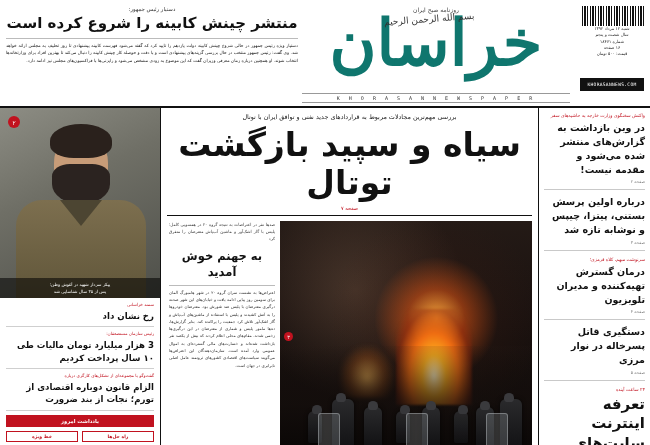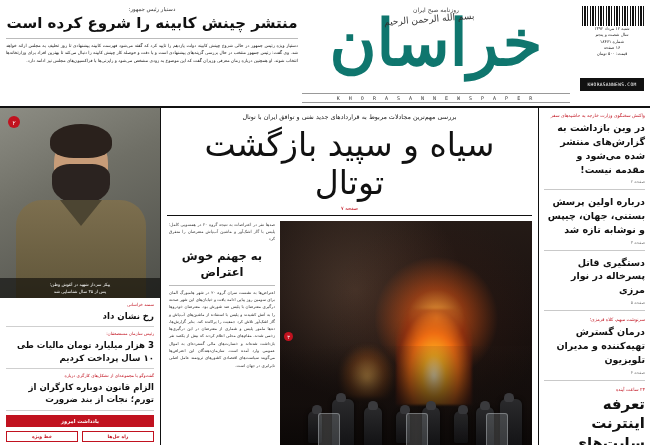--- a/index.html
+++ b/index.html
@@ -197,21 +197,21 @@
     margin-left: 40px;
   }
   .lead-kicker {
     font-size: 6.4px;
     color: #222;
     text-align: center;
     line-height: 1.6;
   }
   .lead-title {
     font-size: 33px;
-    font-weight: 400;
+    font-weight: 700;
     line-height: 1.15;
     text-align: center;
     color: #111;
     margin-top: 4px;
     letter-spacing: -0.5px;
   }
   .lead-page {
     font-size: 5px;
     color: #c1121f;
     text-align: center;
@@ -485,31 +485,31 @@
 
   <div class="body-area">
 
     <div class="col-right">
       <div class="brief">
         <div class="brief-kicker">واکنش سخنگوی وزارت خارجه به حاشیه‌های سفر</div>
         <div class="brief-title">در وین بازداشت به گزارش‌های منتشر شده می‌شود و مقدمه نیست!</div>
         <div class="page-tag">صفحه ۲</div>
       </div>
       <div class="brief">
-        <div class="brief-title">درباره اولین پرسش بستنی، جهان، چیپس و نوشابه تازه شد</div>
+        <div class="brief-title">درباره اولین پرسش بستنی، پیتزا، چیپس و نوشابه تازه شد</div>
         <div class="page-tag">صفحه ۳</div>
-      </div>
-      <div class="brief">
-        <div class="brief-title">دستگیری قاتل پسرخاله در نوار مرزی</div>
-        <div class="page-tag">صفحه ۵</div>
       </div>
       <div class="brief">
         <div class="brief-kicker">سرنوشت مبهم، کلاه قرمزی؛</div>
         <div class="brief-title">درمان گسترش تهیه‌کننده و مدیران تلویزیون</div>
         <div class="page-tag">صفحه ۴</div>
+      </div>
+      <div class="brief">
+        <div class="brief-title">دستگیری قاتل پسرخاله در نوار مرزی</div>
+        <div class="page-tag">صفحه ۵</div>
       </div>
       <div class="brief" style="border-bottom:none;">
         <div class="brief-kicker">۲۴ ساعت آینده</div>
         <div class="brief-big">تعرفه اینترنت سایت‌های داخلی نیم‌بها می‌شود</div>
 
       </div>
 
     </div>
 
     <div class="col-center">
@@ -534,21 +534,21 @@
           <div class="fig s2" style="right:210px;"></div>
           <div class="shield" style="right:24px;"></div>
           <div class="shield" style="right:104px;"></div>
           <div class="shield" style="right:192px;"></div>
           <div class="photo-badge">۳</div>
 
         </div>
 
         <div class="center-side">
           <div class="cs-kicker">صدها نفر در اعتراضات به نتیجه گروه ۲۰ در همسویی کامل؛ پلیس با گاز اشک‌آور و ماشین آب‌پاش معترضان را متفرق کرد</div>
-          <div class="cs-quote">به جهنم خوش اعتراض</div>
+          <div class="cs-quote">به جهنم خوش آمدید</div>
           <div class="cs-body">اعتراض‌ها به نشست سران گروه ۲۰ در شهر هامبورگ آلمان برای سومین روز پیاپی ادامه یافت و خیابان‌های این شهر صحنه درگیری معترضان با پلیس ضد شورش بود. معترضان خودروها را به آتش کشیدند و پلیس با استفاده از ماشین‌های آب‌پاش و گاز اشک‌آور تلاش کرد جمعیت را پراکنده کند. بنابر گزارش‌ها، ده‌ها مامور پلیس و شماری از معترضان در این درگیری‌ها زخمی شدند. مقام‌های محلی اعلام کردند که بیش از یکصد نفر بازداشت شده‌اند و خسارت‌های مالی گسترده‌ای به اموال عمومی وارد آمده است. سازمان‌دهندگان این اعتراض‌ها می‌گویند سیاست‌های اقتصادی کشورهای ثروتمند عامل اصلی نابرابری در جهان است.</div>
         </div>
       </div>
 
     </div>
 
     <div class="col-left">
       <div class="portrait">
         <div class="pt-bg"></div>
         <div class="pt-body"></div>
@@ -565,21 +565,21 @@
         <div class="ls-item">
           <div class="ls-kicker">سمند خراسانی</div>
           <div class="ls-title">رخ نشان داد</div>
         </div>
         <div class="ls-item">
           <div class="ls-kicker">رئیس سازمان مستضعفان:</div>
           <div class="ls-title">3 هزار میلیارد تومان مالیات طی ۱۰ سال پرداخت کردیم</div>
         </div>
         <div class="ls-item">
           <div class="ls-kicker">گفت‌وگو با مجموعه‌ای از تشکل‌های کارگری درباره</div>
-          <div class="ls-title">الزام قانون دوباره کارگران از تورم؛ نجات از بند ضرورت</div>
+          <div class="ls-title">الزام قانون دوباره اقتصادی از تورم؛ نجات از بند ضرورت</div>
         </div>
 
         <div class="box-red">یادداشت امروز</div>
 
         <div class="two-tags">
           <div class="tag">راه حل‌ها</div>
           <div class="tag">خط ویژه</div>
         </div>
 
       </div>

